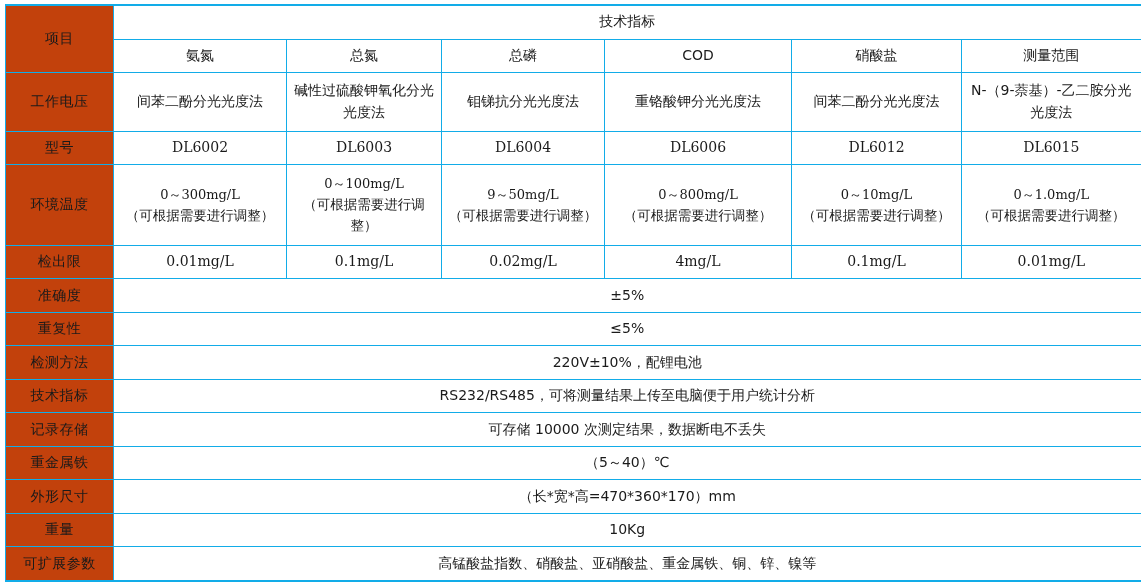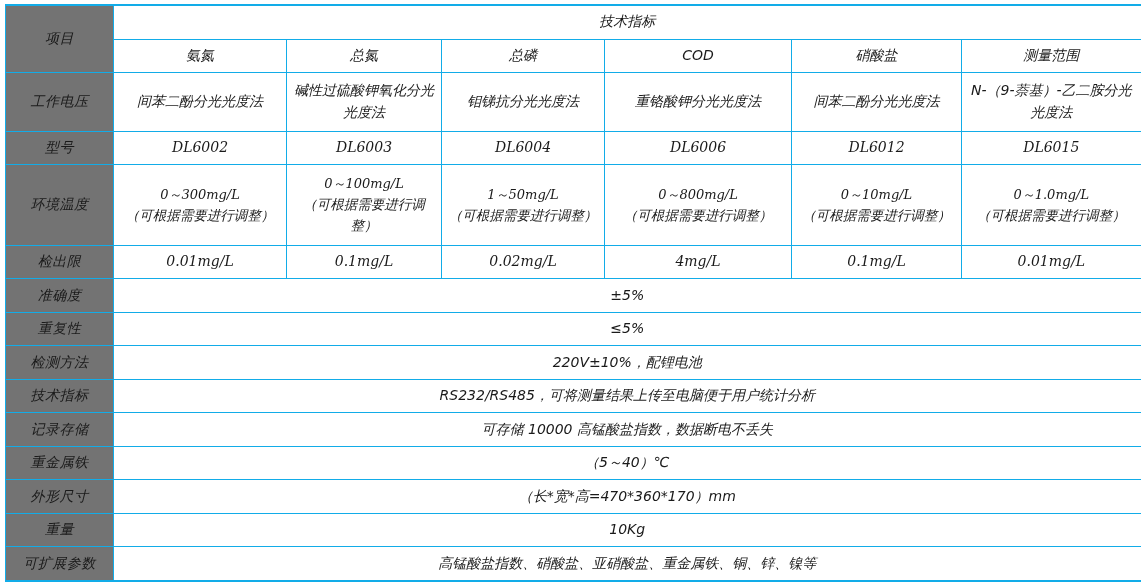--- a/index.html
+++ b/index.html
@@ -27,27 +27,26 @@
     border-bottom:2px solid #12ace8;
   }
   table.spec td{
     border:1px solid #12ace8;
     text-align:center;
     vertical-align:middle;
     font-size:14px;
     color:#1a1a1a;
     line-height:1.55;
     padding:3px 4px;
-    font-style:italic;
   }
   table.spec td.edge-r{border-right:none;}
 
   
   td.label{
-    background:#737373;
+    background:#c2410c;
     color:#ffffff;
     font-size:14px;
     border-left:none;
     border-right:4px solid #ffffff;
     border-top:3px solid #ffffff;
     border-bottom:3px solid #ffffff;
     letter-spacing:0.5px;
   }
   td.label.first{border-top:none;}
   td.label.last{border-bottom:none;}
@@ -120,21 +119,21 @@
           <td class="label">环境温度</td>
           <td class="">
             <span class="rng-line num">0～300mg/L</span>
             <span class="rng-line note">（可根据需要进行调整）</span>
           </td>
           <td class="">
             <span class="rng-line num">0～100mg/L</span>
             <span class="rng-line note">（可根据需要进行调整）</span>
           </td>
           <td class="">
-            <span class="rng-line num">1～50mg/L</span>
+            <span class="rng-line num">9～50mg/L</span>
             <span class="rng-line note">（可根据需要进行调整）</span>
           </td>
           <td class="">
             <span class="rng-line num">0～800mg/L</span>
             <span class="rng-line note">（可根据需要进行调整）</span>
           </td>
           <td class="">
             <span class="rng-line num">0～10mg/L</span>
             <span class="rng-line note">（可根据需要进行调整）</span>
           </td>
@@ -163,21 +162,21 @@
         <tr>
           <td class="label">检测方法</td>
           <td class="wide edge-r" colspan="6">220V±10%，配锂电池</td>
         </tr>
         <tr>
           <td class="label">技术指标</td>
           <td class="wide edge-r" colspan="6">RS232/RS485，可将测量结果上传至电脑便于用户统计分析</td>
         </tr>
         <tr>
           <td class="label">记录存储</td>
-          <td class="wide edge-r" colspan="6">可存储 10000 高锰酸盐指数，数据断电不丢失</td>
+          <td class="wide edge-r" colspan="6">可存储 10000 次测定结果，数据断电不丢失</td>
         </tr>
         <tr>
           <td class="label">重金属铁</td>
           <td class="wide edge-r" colspan="6">（5～40）℃</td>
         </tr>
         <tr>
           <td class="label">外形尺寸</td>
           <td class="wide edge-r" colspan="6">（长*宽*高=470*360*170）mm</td>
         </tr>
         <tr>

